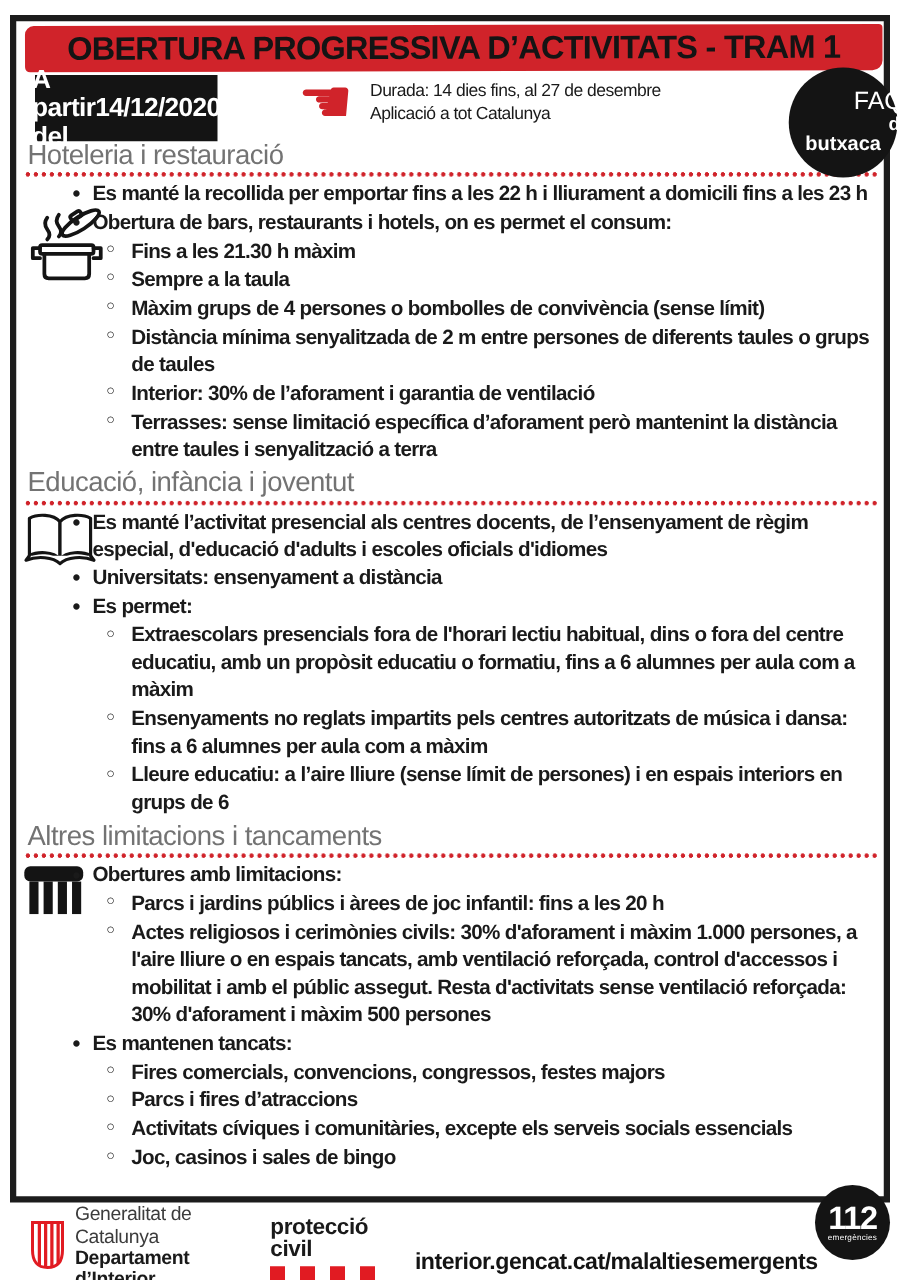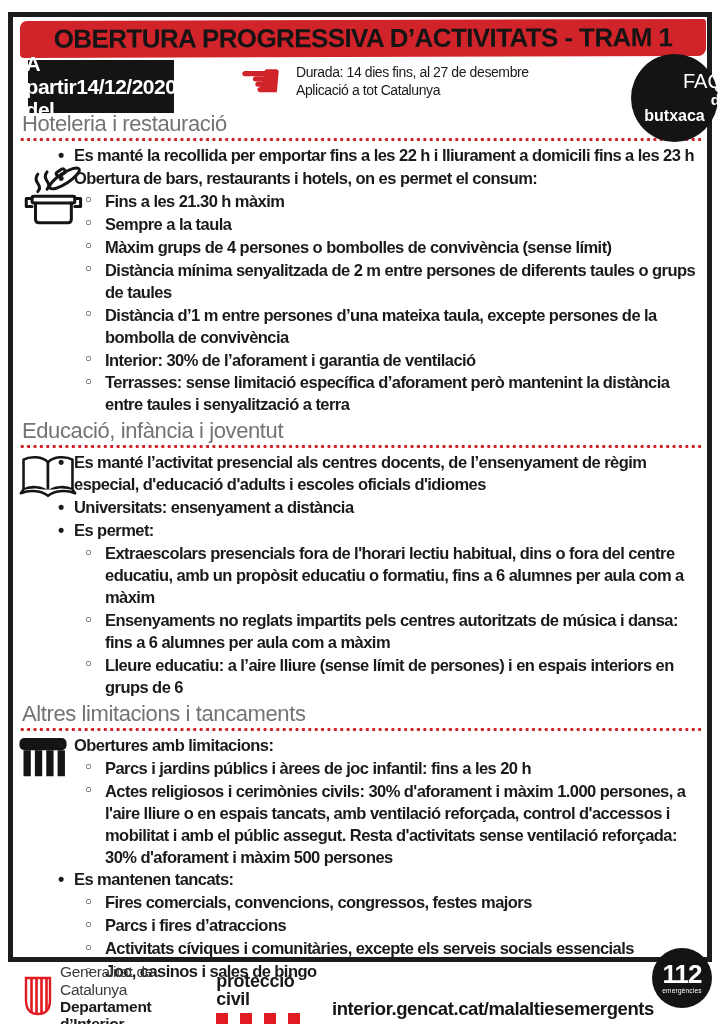--- a/index.html
+++ b/index.html
@@ -139,21 +139,20 @@
           <path d="M13 35 h-5 v7 h5"></path>
           <path d="M50 35 h5 v7 h-5"></path>
         </svg>
       </span>
       <div class="li l1"><span>Es manté la recollida per emportar fins a les 22 h i lliurament a domicili fins a les 23 h</span></div>
       <div class="li l1"><span>Obertura de bars, restaurants i hotels, on es permet el consum:</span></div>
       <div class="li l2"><span>Fins a les 21.30 h màxim</span></div>
       <div class="li l2"><span>Sempre a la taula</span></div>
       <div class="li l2"><span>Màxim grups de 4 persones o bombolles de convivència (sense límit)</span></div>
       <div class="li l2"><span>Distància mínima senyalitzada de 2 m entre persones de diferents taules o grups de taules</span></div>
-      <div class="li l2"><span>Distància d’1 m entre persones d’una mateixa taula, excepte persones de la bombolla de convivència</span></div>
       <div class="li l2"><span>Interior: 30% de l’aforament i garantia de ventilació</span></div>
       <div class="li l2"><span>Terrasses: sense limitació específica d’aforament però mantenint la distància entre taules i senyalització a terra</span></div>
     </section>
 
     <section>
       <div class="sec-head">Educació, infància i joventut</div>
       <div class="dotline"></div>
       <span class="sec-icon icon-book">
         <svg width="58" height="46" viewBox="0 0 64 50" fill="#ffffff" stroke="#141414" stroke-width="2.8" stroke-linecap="round" stroke-linejoin="round">
           <path d="M32 10 C26 3 12 3 5 7 V40 C12 36 26 36 32 43 Z"></path>

